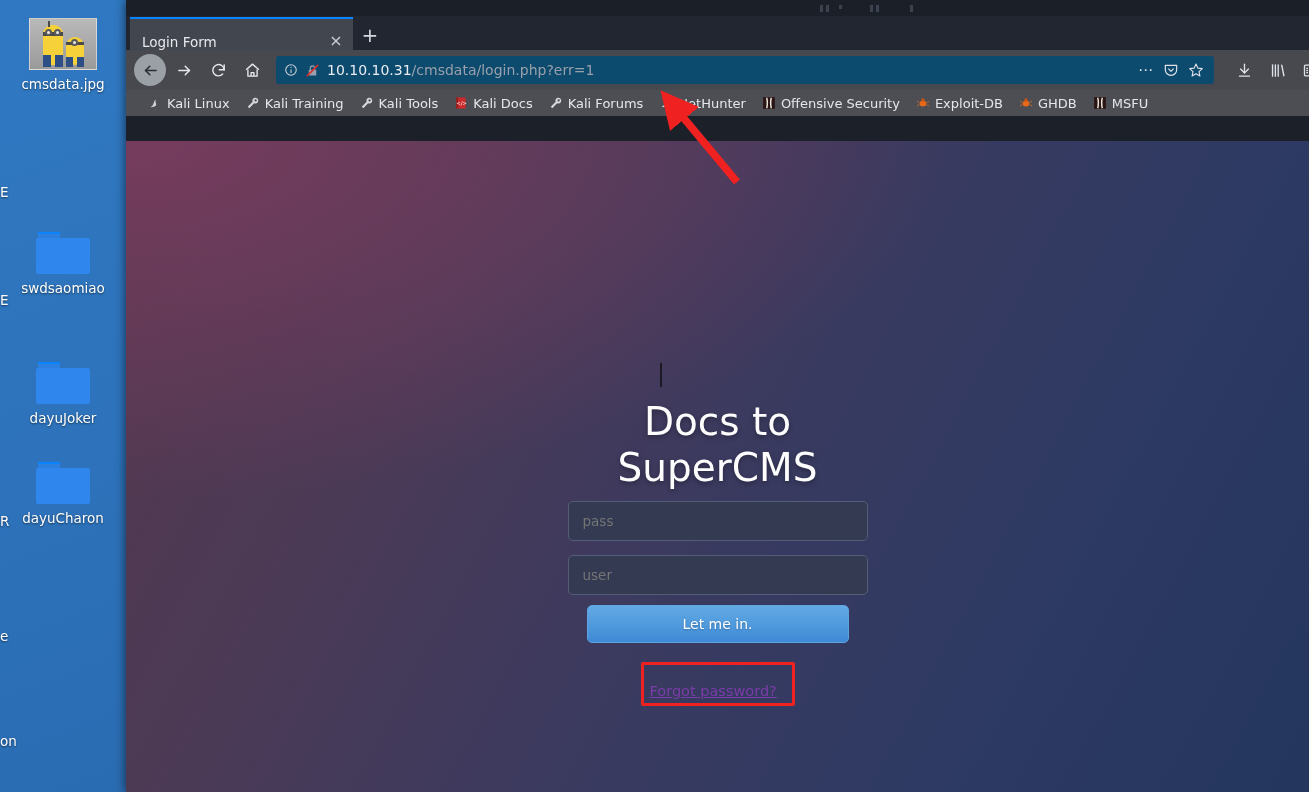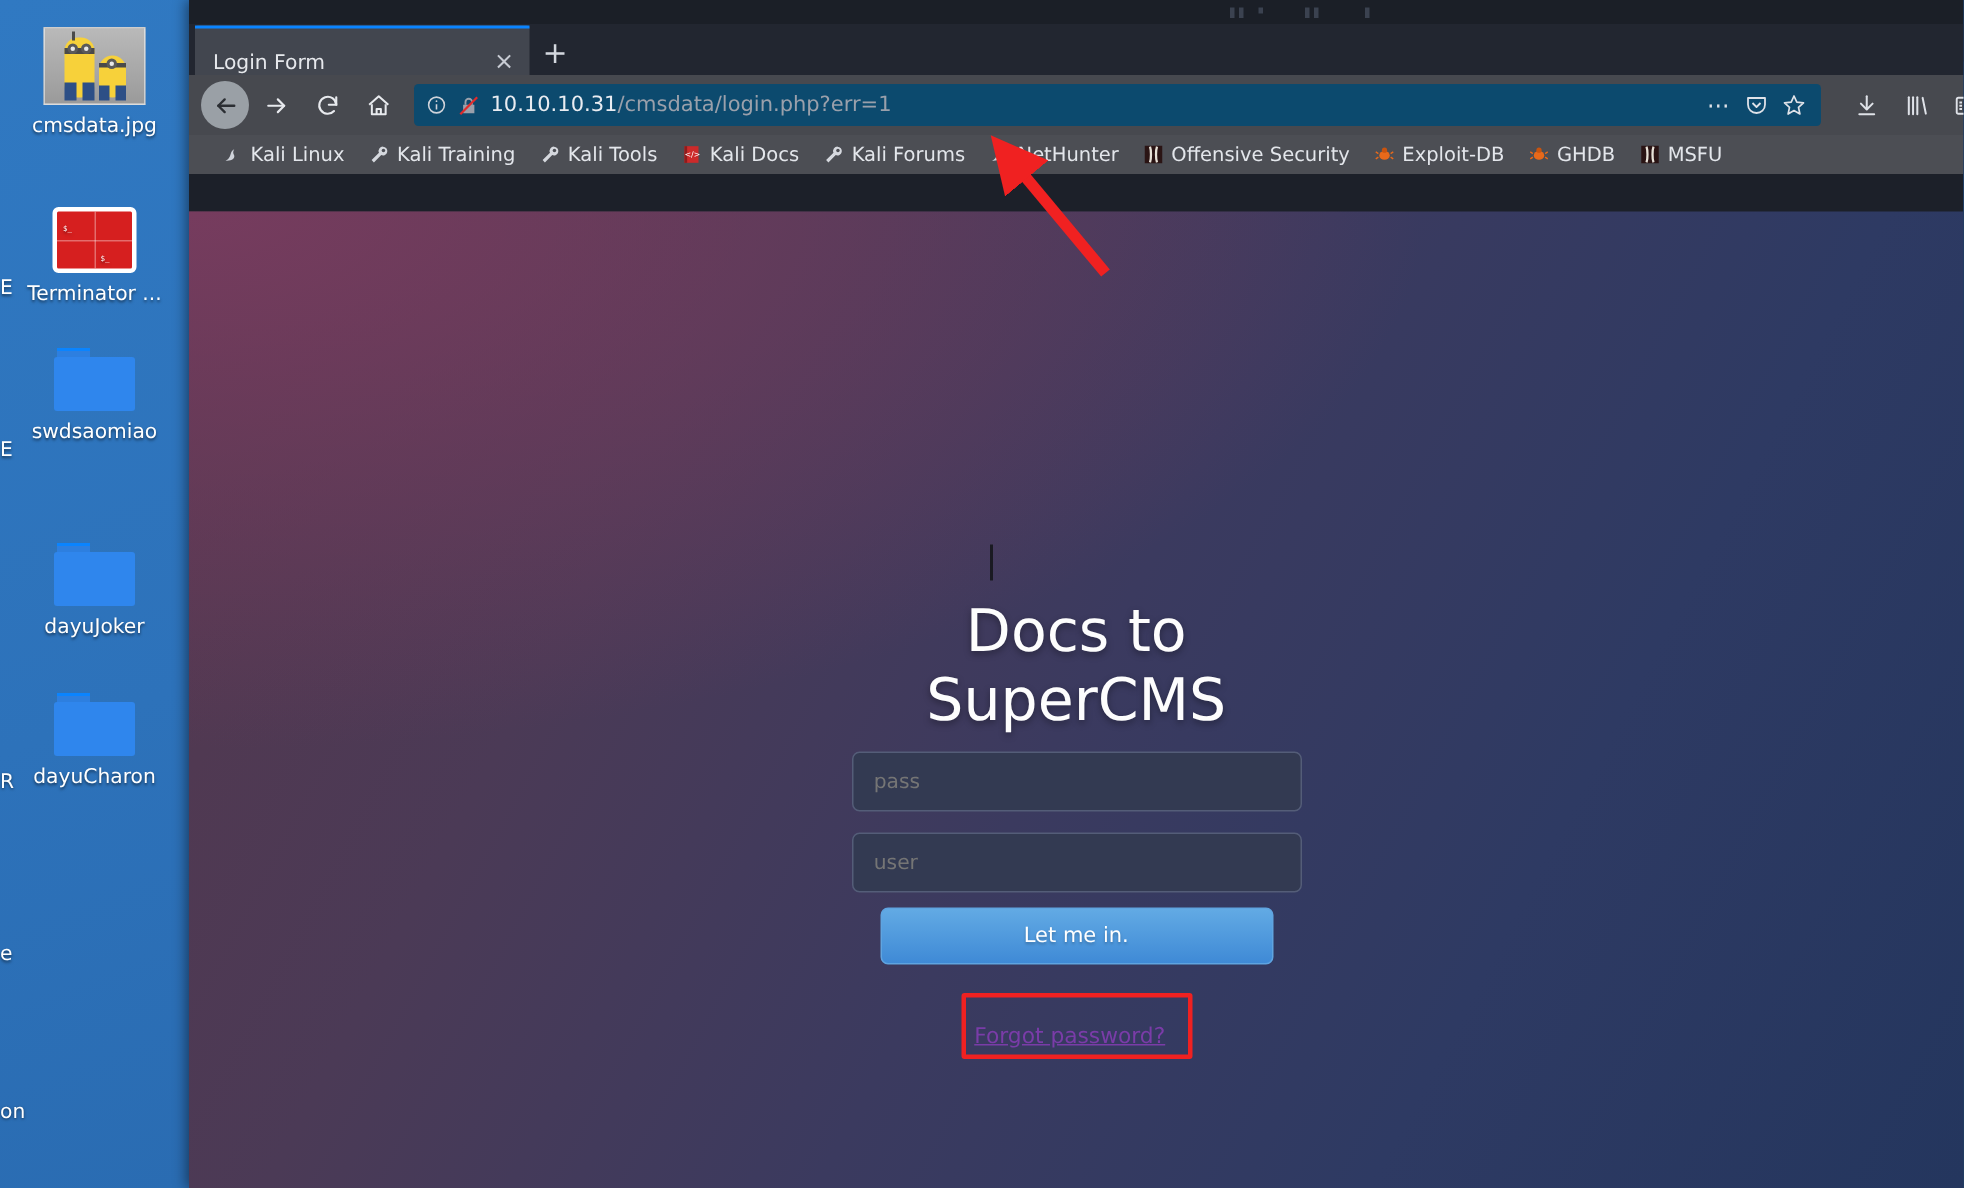--- a/index.html
+++ b/index.html
@@ -209,29 +209,20 @@
       <div class="m-body" style="left:36px;top:18px;width:18px;height:28px;"></div>
       <div class="m-leg" style="left:36px;top:38px;width:7px;height:10px;"></div>
       <div class="m-leg" style="left:47px;top:38px;width:7px;height:10px;"></div>
       <div class="m-band" style="left:36px;top:23px;width:18px;height:3px;"></div>
       <div class="m-eye" style="left:41px;top:20px;width:7px;height:7px;"></div>
       <div style="position:absolute;left:18px;top:2px;width:2px;height:6px;background:#4a4a4a;"></div>
     </div>
     <span>cmsdata.jpg</span>
   </div>
 
-  <div class="dt-icon" style="top:138px;">
-    <div class="dt-term">
-      <div class="split-v"></div>
-        <div class="split-h"></div>
-      <span class="p" style="left:4px;top:4px;">$_</span>
-      <span class="p" style="left:29px;top:24px;">$_</span>
-    </div>
-    <span>Terminator ...</span>
-  </div>
 
   <div class="dt-icon" style="top:232px;">
     <div class="dt-folder">
         <div class="tab"></div>
         <div class="body"></div>
       </div>
     <span>swdsaomiao</span>
   </div>
   <div class="dt-icon" style="top:362px;">
     <div class="dt-folder">

